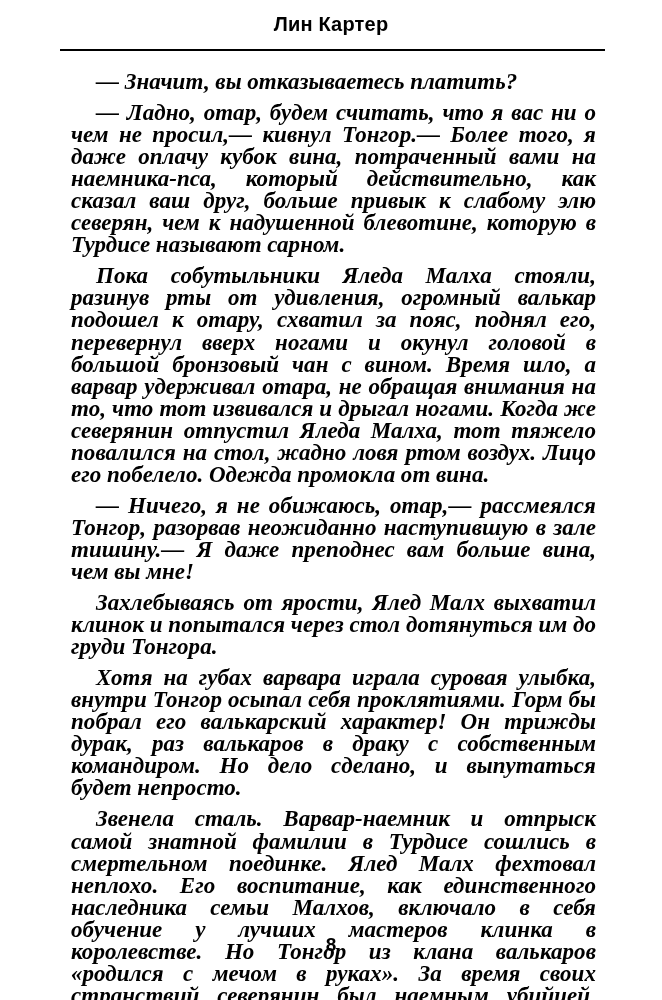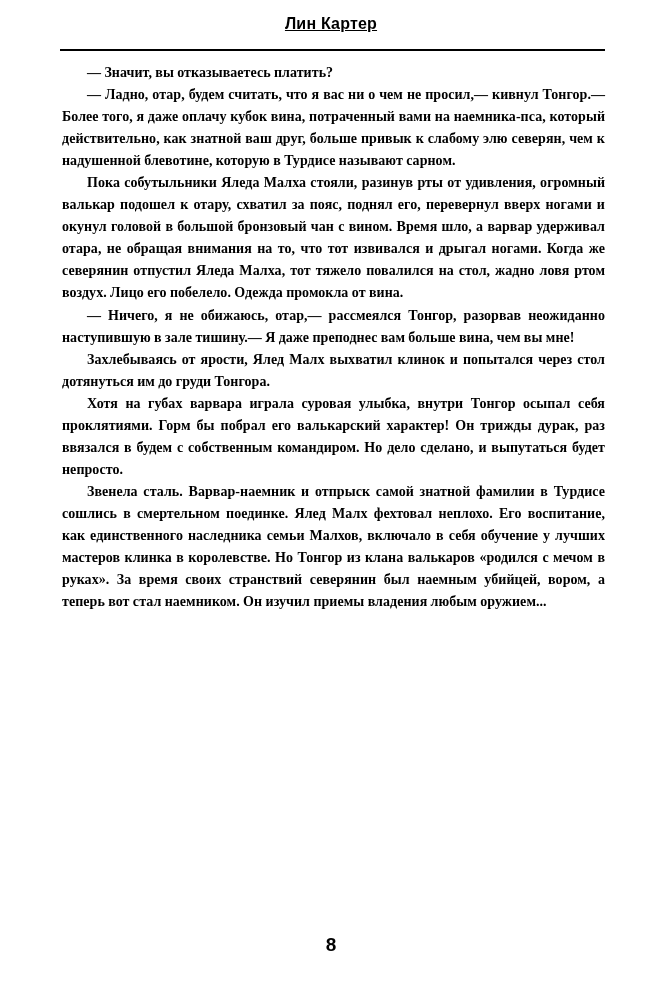--- a/index.html
+++ b/index.html
@@ -26,56 +26,56 @@
 
   
   .running-head {
     position: absolute;
     left: 0;
     right: 0;
     top: 14px;
     text-align: center;
     font-family: "Liberation Sans", "DejaVu Sans", sans-serif;
     font-weight: 700;
-    font-size: 16px;
+    font-size: 20px;
     letter-spacing: 0.2px;
     line-height: 20px;
     white-space: nowrap;
-    text-decoration: underline;
   }
 
   .head-rule {
     position: absolute;
     left: 60px;
     top: 49px;
     width: 545px;
     height: 2px;
     background: #000000;
   }
 
   
   .text-block {
     position: absolute;
     left: 62px;
     top: 62px;
     width: 543px;
   }
 
   .para {
-    margin: 0;
+    margin: 9px;
     text-align: justify;
     text-justify: inter-word;
     font-family: "Liberation Serif", "DejaVu Serif", serif;
     font-weight: 700;
-    font-size: 14px;
+    font-size: 23px;
     line-height: 22.05px;
     text-indent: 25px;
     hyphens: manual;
     word-spacing: -0.2px;
     letter-spacing: 0.05px;
+    font-style: italic;
   }
 
   
   .para:last-child {
     text-align-last: left;
   }
 
   
   .folio {
     position: absolute;
@@ -93,23 +93,23 @@
 <body>
 
 <div class="page">
 
   <div class="running-head">Лин Картер</div>
 
   <div class="head-rule"></div>
 
   <div class="text-block">
     <p class="para">— Значит, вы отказываетесь платить?</p>
-    <p class="para">— Ладно, отар, будем считать, что я вас ни о чем не просил,— кивнул Тонгор.— Более того, я даже оплачу кубок вина, потраченный вами на наемника-пса, который действительно, как знатной ваш друг, больше привык к слабому элю северян, чем к надушенной блевотине, которую в Турдисе называют сарном.</p>
+    <p class="para">— Ладно, отар, будем считать, что я вас ни о чем не просил,— кивнул Тонгор.— Более того, я даже оплачу кубок вина, потраченный вами на наемника-пса, который действительно, как сказал ваш друг, больше привык к слабому элю северян, чем к надушенной блевотине, которую в Турдисе называют сарном.</p>
     <p class="para">Пока собутыльники Яледа Малха стояли, разинув рты от удивления, огромный валькар подошел к отару, схватил за пояс, поднял его, перевернул вверх ногами и окунул головой в большой бронзовый чан с вином. Время шло, а варвар удерживал отара, не обращая внимания на то, что тот извивался и дрыгал ногами. Когда же северянин отпустил Яледа Малха, тот тяжело повалился на стол, жадно ловя ртом воздух. Лицо его побелело. Одежда промокла от вина.</p>
     <p class="para">— Ничего, я не обижаюсь, отар,— рассмеялся Тонгор, разорвав неожиданно наступившую в зале тишину.— Я даже преподнес вам больше вина, чем вы мне!</p>
     <p class="para">Захлебываясь от ярости, Ялед Малх выхватил клинок и попытался через стол дотянуться им до груди Тонгора.</p>
-    <p class="para">Хотя на губах варвара играла суровая улыбка, внутри Тонгор осыпал себя проклятиями. Горм бы побрал его валькарский характер! Он трижды дурак, раз ввязался в будем с собственным командиром. Но дело сделано, и выпутаться будет непросто.</p>
+    <p class="para">Хотя на губах варвара играла суровая улыбка, внутри Тонгор осыпал себя проклятиями. Горм бы побрал его валькарский характер! Он трижды дурак, раз валькаров в драку с собственным командиром. Но дело сделано, и выпутаться будет непросто.</p>
     <p class="para">Звенела сталь. Варвар-наемник и отпрыск самой знатной фамилии в Турдисе сошлись в смертельном поединке. Ялед Малх фехтовал неплохо. Его воспитание, как единственного наследника семьи Малхов, включало в себя обучение у лучших мастеров клинка в королевстве. Но Тонгор из клана валькаров «родился с мечом в руках». За время своих странствий северянин был наемным убийцей, вором, а теперь вот стал наемником. Он изучил приемы владения любым оружием...</p>
   </div>
 
   <div class="folio">8</div>
 
 </div>
 
 </body></html>

